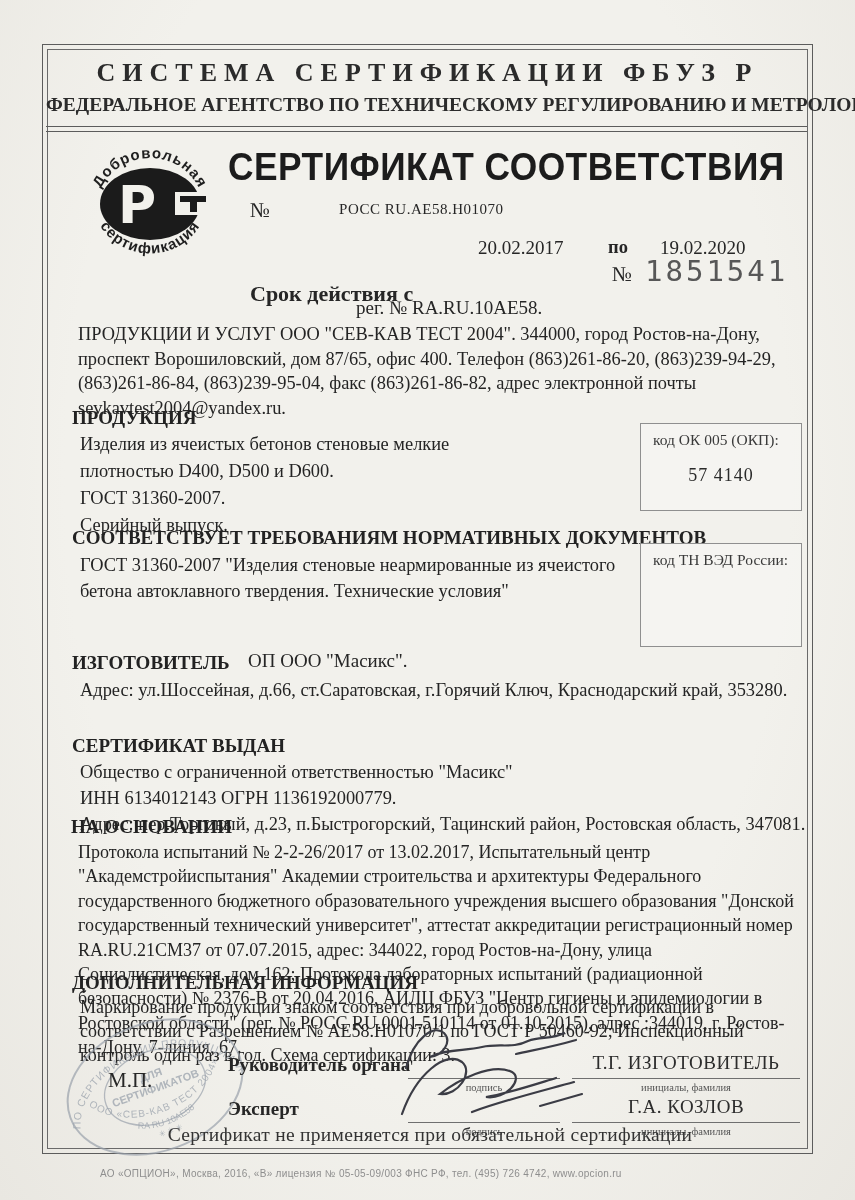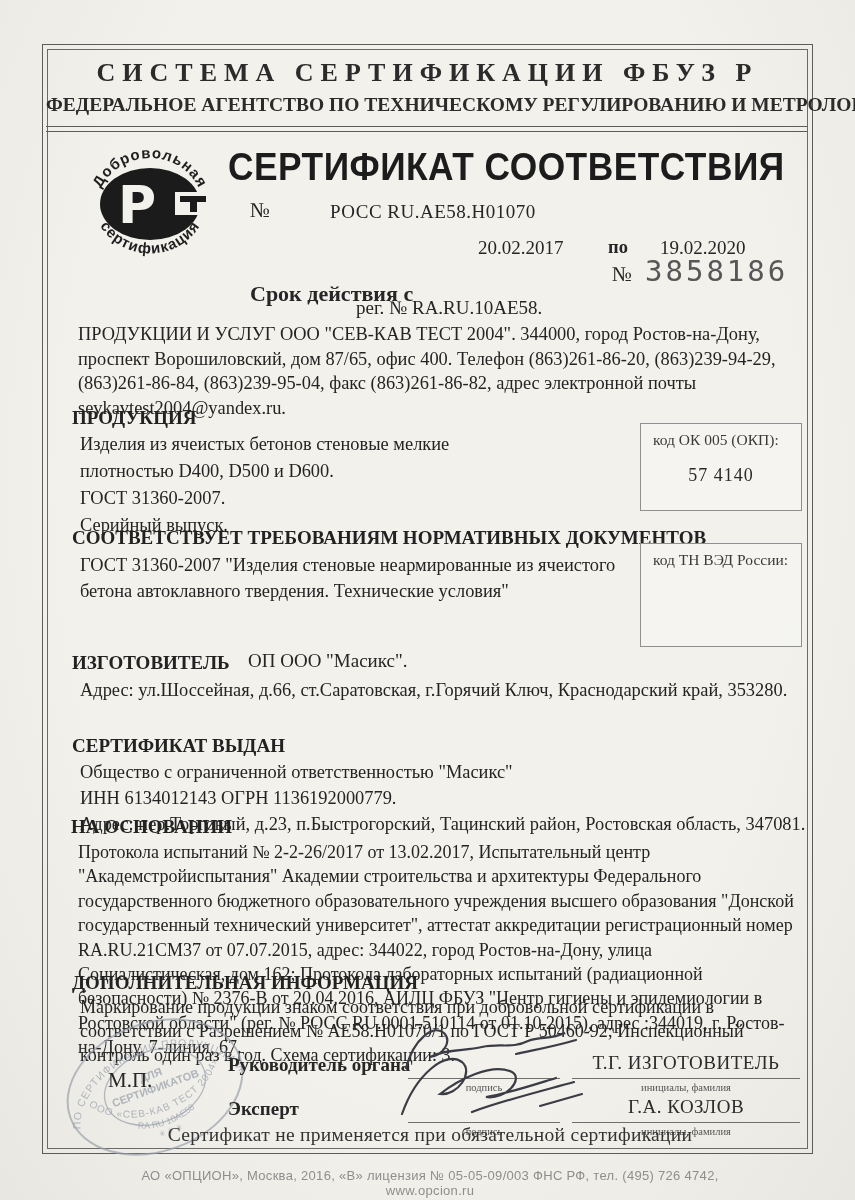--- a/index.html
+++ b/index.html
@@ -24,21 +24,21 @@
   .blank-no{font-family:"DejaVu Sans Mono",monospace;font-size:29px;color:#575757;letter-spacing:3px;}
   .sec-title{font-weight:bold;font-size:19px;color:#222;}
   .body-txt{font-size:18.4px;line-height:24.6px;color:#242424;}
   .code-box{border:1px solid #8f8f8f;background:rgba(255,255,255,0.25);}
   .code-box .lbl{font-size:15.5px;color:#3a3a3a;padding:7px 0 0 12px;}
   .code-box .val{font-size:18px;color:#2a2a2a;text-align:center;margin-top:16px;letter-spacing:1px;}
   .sig-line{border-bottom:1px solid #6f6f6f;}
   .cap{font-size:10.5px;color:#555;text-align:center;}
   .name{font-size:19px;letter-spacing:0.5px;color:#2c2c2c;text-align:center;white-space:nowrap;}
   .note{font-size:19.5px;color:#333;text-align:center;letter-spacing:0.3px;}
-  .imprint{font-family:"Liberation Sans",sans-serif;font-size:13px;color:#8e8e8e;text-align:center;letter-spacing:0.3px;}
+  .imprint{font-family:"Liberation Sans",sans-serif;font-size:10px;color:#8e8e8e;text-align:left;letter-spacing:0.3px;}
   svg{display:block;}
 </style>
 </head>
 <body>
 
 <div class="page">
 
   <div class="frame-outer">
     <div class="frame-inner"></div>
   </div>
@@ -63,29 +63,29 @@
       <rect x="110" y="60" width="7" height="16" fill="#1b1b1b"></rect>
       <text font-family="Liberation Sans, sans-serif" font-size="15" font-weight="bold" fill="#1f1f1f" letter-spacing="1">
         <textPath href="#arcBotLogo" startOffset="50%" text-anchor="middle">сертификация</textPath>
       </text>
     </svg>
   </div>
 
   <div class="abs doc-title">СЕРТИФИКАТ СООТВЕТСТВИЯ</div>
 
   <div class="abs num-label" style="left:250px;top:198px;">№</div>
-  <div class="abs" style="left:330px;top:201px;font-size:19px;letter-spacing:0.5px;">РОСС RU.AE58.H01070</div>
+  <div class="abs" style="left:339px;top:201px;font-size:15px;letter-spacing:0.5px;">РОСС RU.AE58.H01070</div>
 
   <div class="abs serif-b" style="left:250px;top:237px;font-size:22px;margin-top:44px;">Срок действия  с</div>
   <div class="abs" style="left:478px;top:237px;font-size:19px;">20.02.2017</div>
   <div class="abs serif-b" style="left:608px;top:237px;font-size:18.5px;">по</div>
   <div class="abs" style="left:660px;top:237px;font-size:19px;">19.02.2020</div>
 
   <div class="abs" style="left:612px;top:262px;font-size:21px;">№</div>
-  <div class="abs blank-no" style="left:645px;top:254px;">3858186</div>
+  <div class="abs blank-no" style="left:645px;top:254px;">1851541</div>
 
   <div class="abs" style="left:356px;top:297px;font-size:19px;">рег. № RA.RU.10AE58.</div>
   <div class="abs body-txt" style="left:78px;top:322px;width:726px;">ПРОДУКЦИИ И УСЛУГ ООО "СЕВ-КАВ ТЕСТ 2004". 344000, город Ростов-на-Дону, проспект Ворошиловский, дом 87/65, офис 400. Телефон (863)261-86-20, (863)239-94-29, (863)261-86-84, (863)239-95-04, факс (863)261-86-82, адрес электронной почты sevkavtest2004@yandex.ru.</div>
 
   <div class="abs sec-title" style="left:72px;top:407px;">ПРОДУКЦИЯ</div>
   <div class="abs body-txt" style="left:80px;top:431px;width:540px;line-height:27px;font-family:Liberation Serif, serif;">
     <div>Изделия из ячеистых бетонов стеновые мелкие</div>
     <div>плотностью D400, D500 и D600.</div>
     <div>ГОСТ 31360-2007.</div>
     <div>Серийный выпуск.</div>

